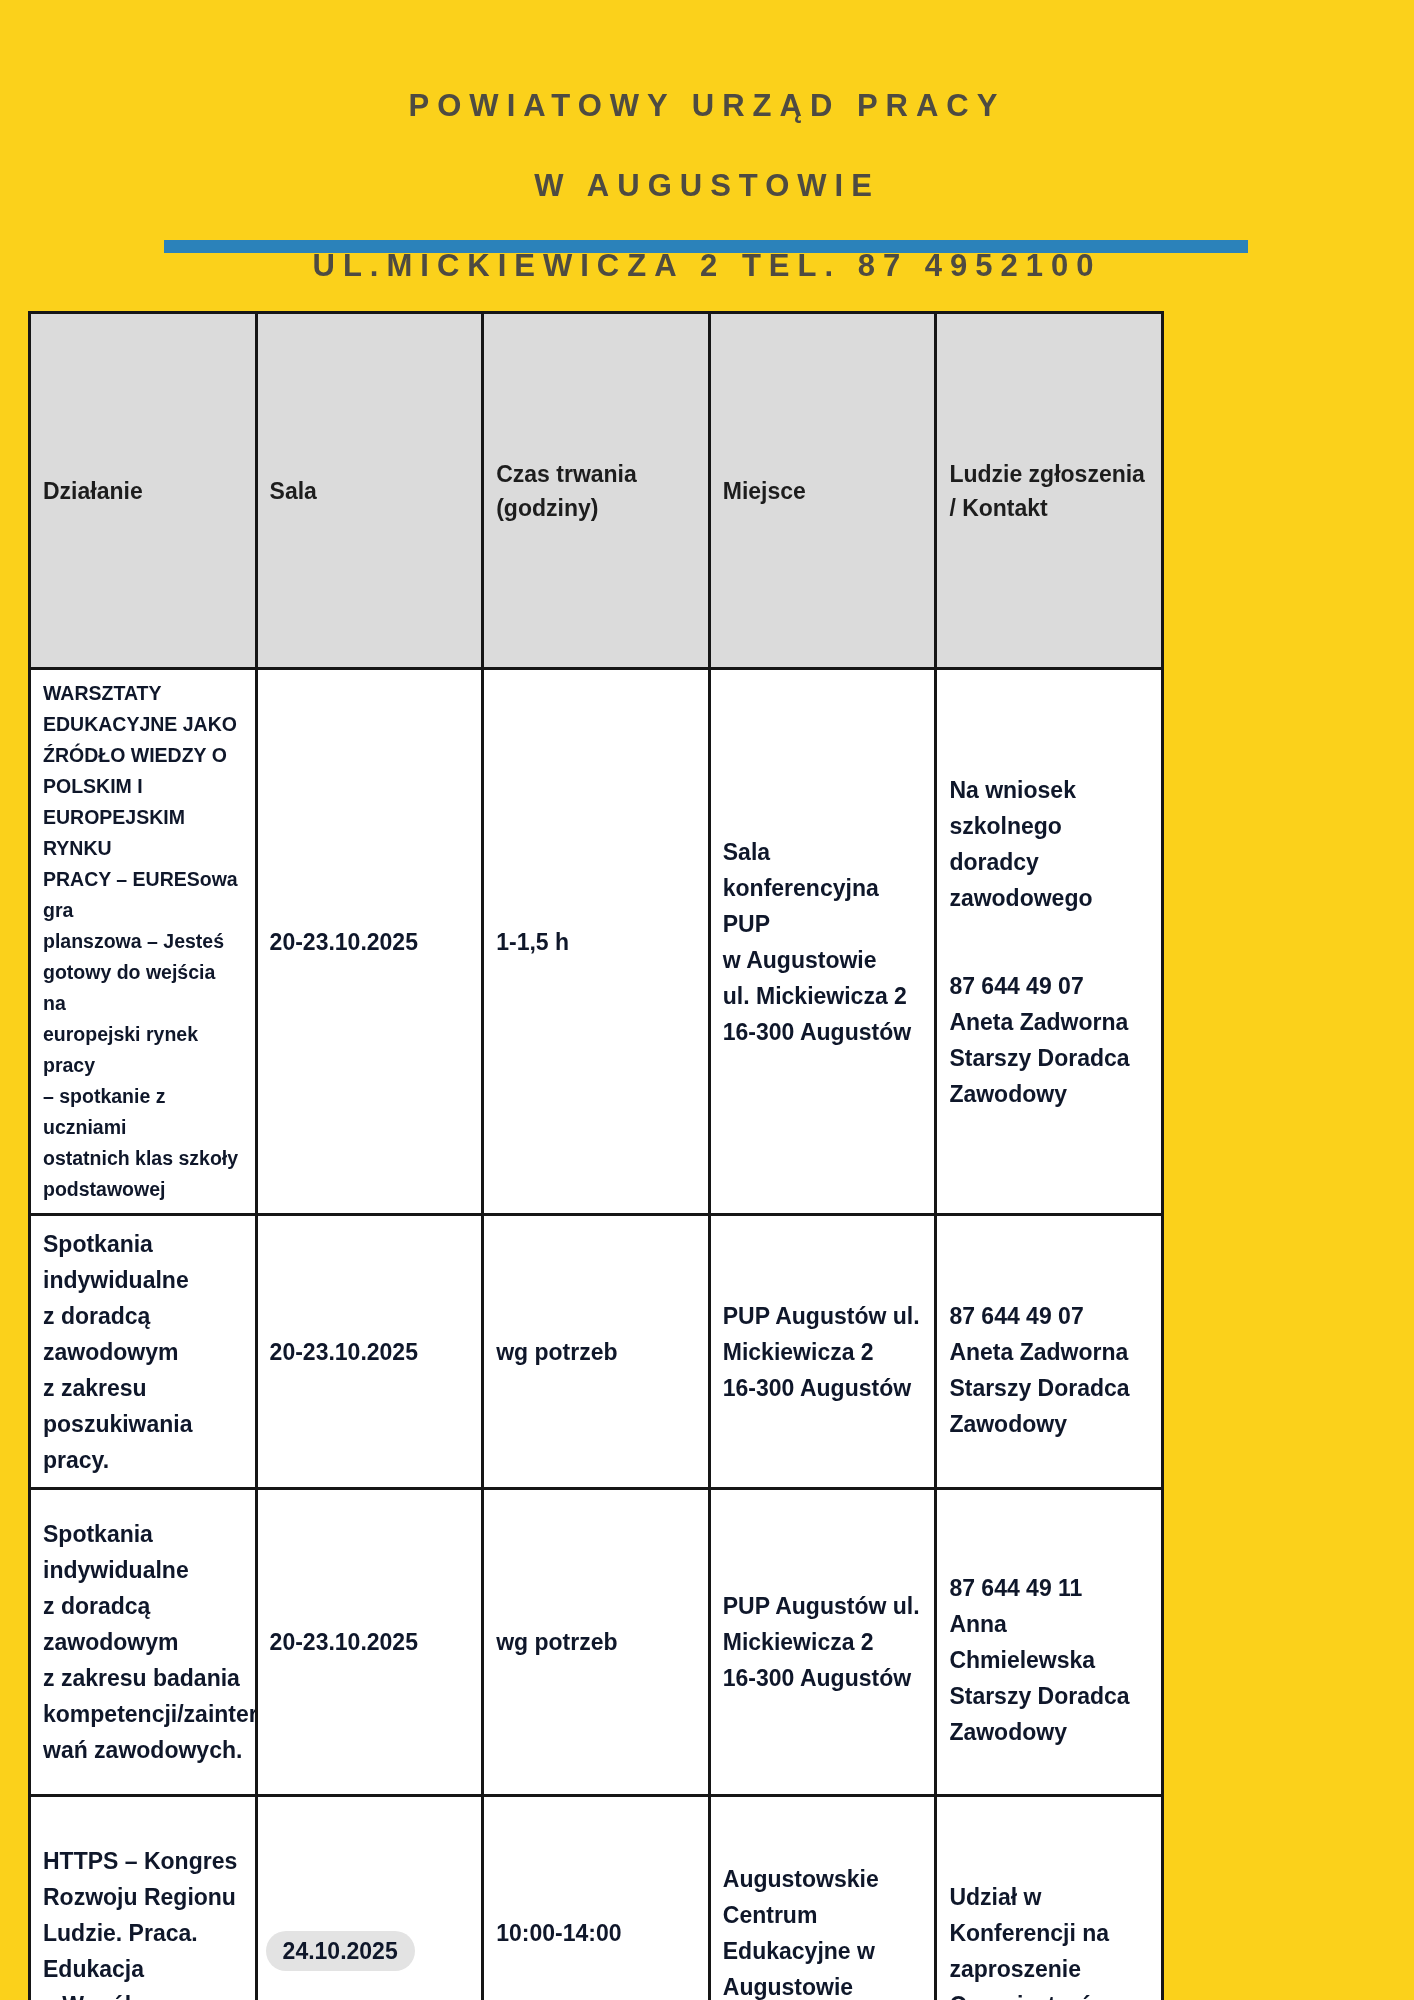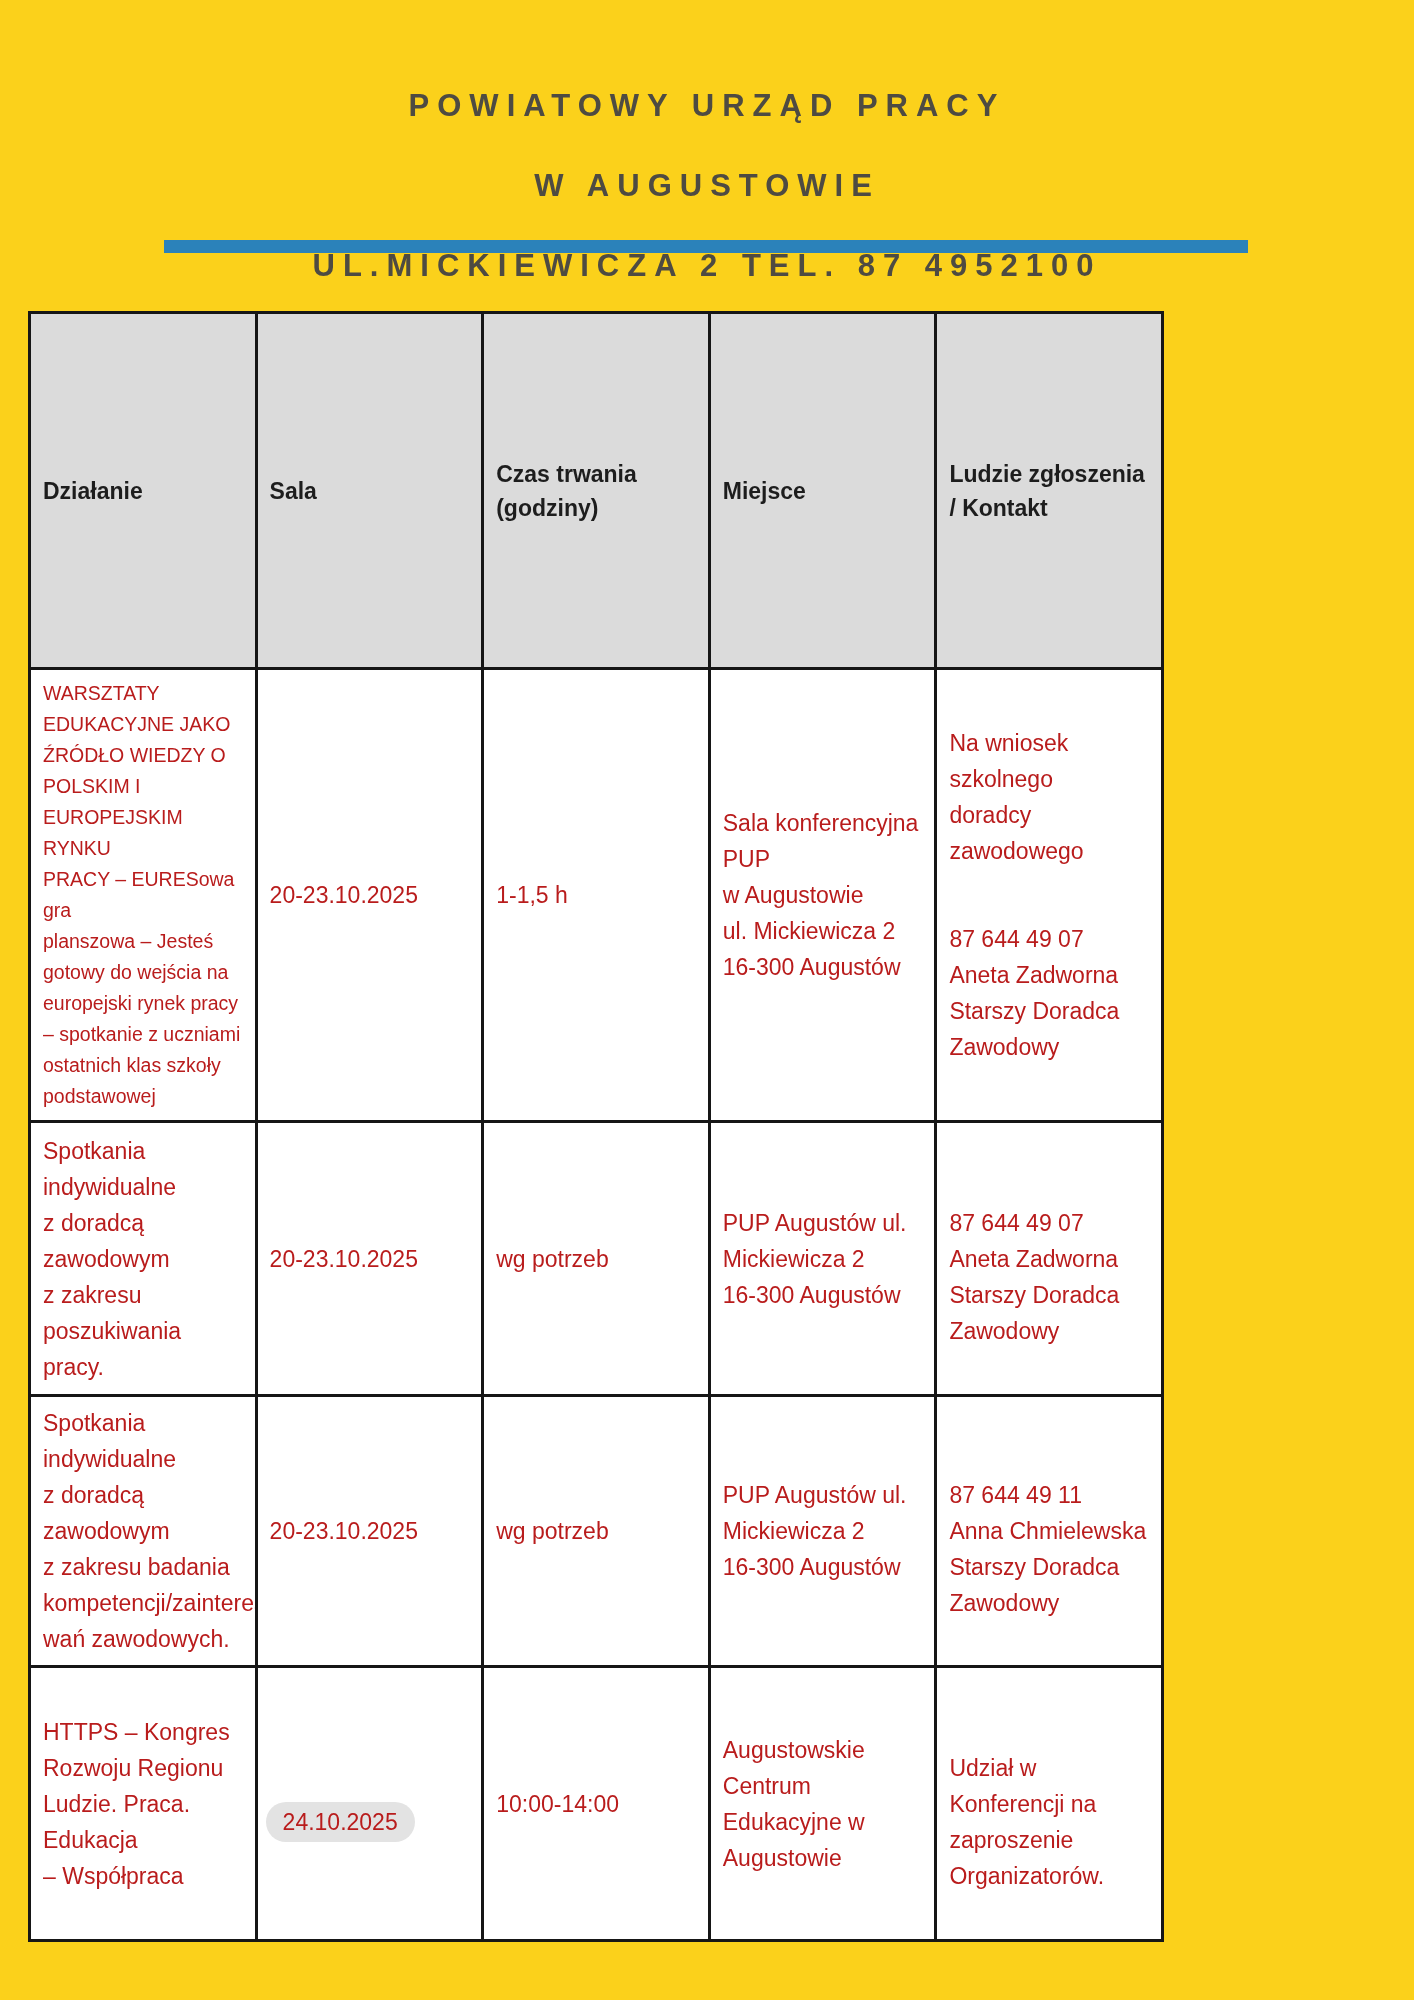--- a/index.html
+++ b/index.html
@@ -58,24 +58,24 @@
     overflow: hidden;
   }
   .schedule th {
     background: #DBDBDB;
     color: #1d1d1d;
     font-size: 23px;
     font-weight: bold;
     line-height: 34px;
   }
   .schedule td {
-    color: #b91c1c;
+    color: #0f172a;
     font-size: 23px;
     line-height: 36px;
-    font-weight: normal;
+    font-weight: bold;
     margin-top: 27px;
   }
   tr.r-head { height: 356px; }
   tr.r0 { height: 388px; }
   tr.r1 { height: 274px; }
   tr.r2 { height: 271px; }
   tr.r3 { height: 274px; }
 
   
   td.activity-small {

